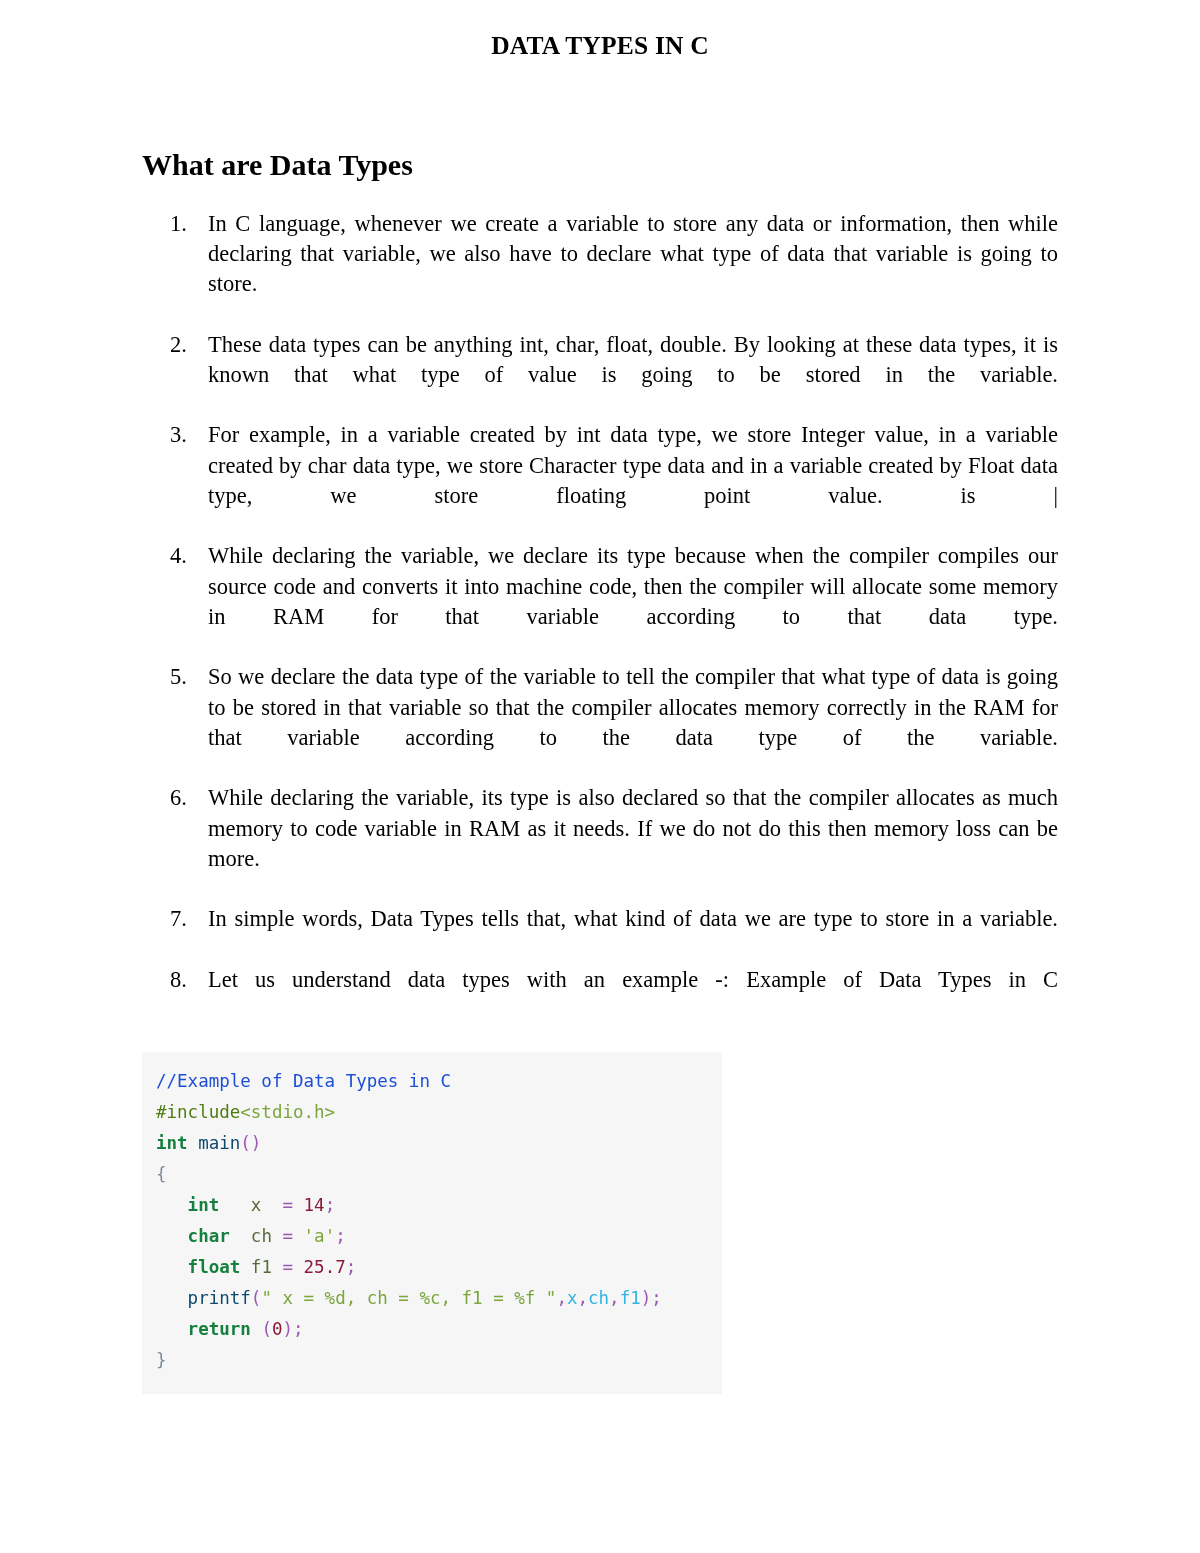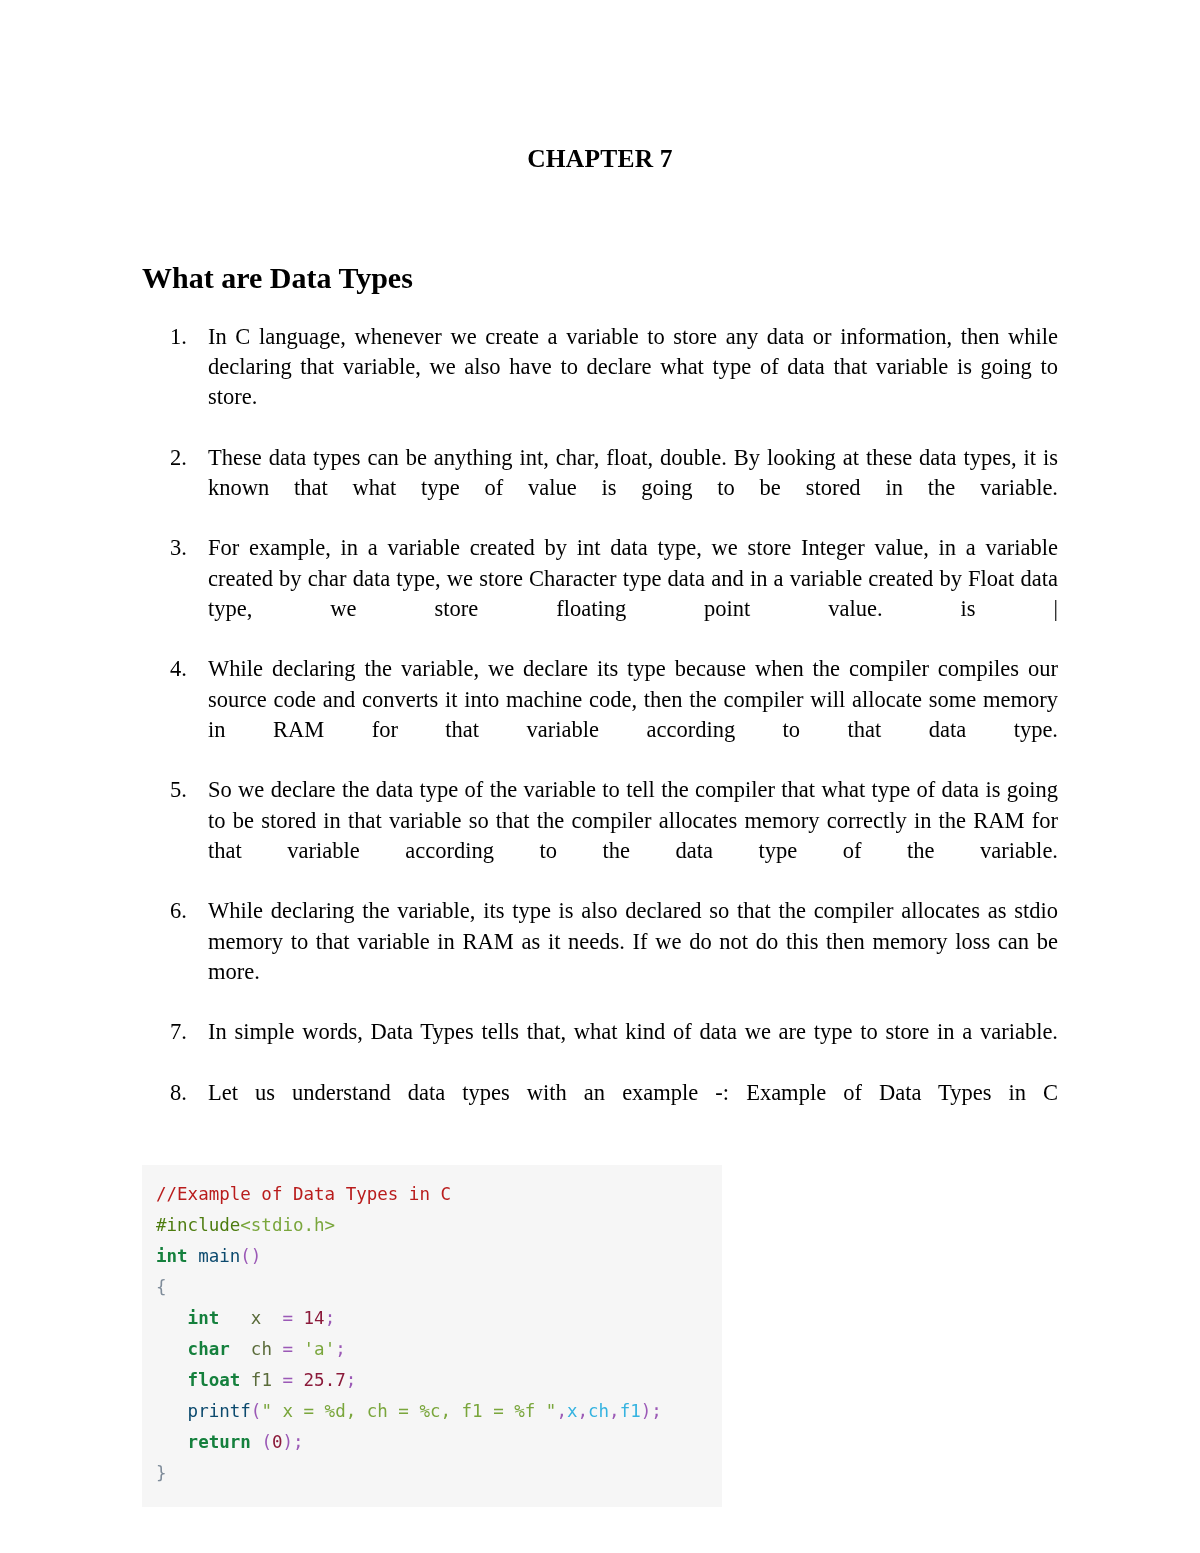--- a/index.html
+++ b/index.html
@@ -92,40 +92,40 @@
     box-sizing: border-box;
     font-family: "DejaVu Sans Mono", "Liberation Mono", monospace;
     font-size: 17.5px;
     line-height: 1.77;
     white-space: pre;
     color: #333333;
   }
   .code-line { white-space: pre; }
 
   
-  .tok-comment  { color: #b91c1c; }
+  .tok-comment  { color: #1d4ed8; }
   .tok-keyword  { color: #15803d; font-weight: bold; }
   .tok-preproc  { color: #4d7c0f; }
   .tok-header   { color: #7aa63c; }
   .tok-func     { color: #0c4a6e; }
   .tok-punct    { color: #9b59b6; }
   .tok-string   { color: #7aa63c; }
   .tok-number   { color: #8b1a3a; margin-top: 40px; }
   .tok-var      { color: #5a6b3a; }
   .tok-arg      { color: #35b3e0; }
   .tok-brace    { color: #7f8c9a; }
 </style>
 </head>
 <body>
 
 <div class="page">
   <div class="content">
 
-    <div class="doc-title" id="chapter-title">CHAPTER 7</div>
 
+    <div class="doc-title" id="subject-title">DATA TYPES IN C</div>
 
     <div class="section-heading">What are Data Types</div>
 
     <ol class="points">
       <li>
         <span class="num">1.</span>
         <span class="txt">In C language, whenever we create a variable to store any data or information, then while declaring that variable, we also have to declare what type of data that variable is going to store.</span>
       </li>
       <li>
         <span class="num">2.</span>
@@ -138,21 +138,21 @@
       <li>
         <span class="num">4.</span>
         <span class="txt">While declaring the variable, we declare its type because when the compiler compiles our source code and converts it into machine code, then the compiler will allocate some memory in RAM for that variable according to that data type.</span>
       </li>
       <li>
         <span class="num">5.</span>
         <span class="txt">So we declare the data type of the variable to tell the compiler that what type of data is going to be stored in that variable so that the compiler allocates memory correctly in the RAM for that variable according to the data type of the variable.</span>
       </li>
       <li>
         <span class="num">6.</span>
-        <span class="txt">While declaring the variable, its type is also declared so that the compiler allocates as stdio memory to that variable in RAM as it needs. If we do not do this then memory loss can be more.</span>
+        <span class="txt">While declaring the variable, its type is also declared so that the compiler allocates as much memory to code variable in RAM as it needs. If we do not do this then memory loss can be more.</span>
       </li>
       <li>
         <span class="num">7.</span>
         <span class="txt">In simple words, Data Types tells that, what kind of data we are type to store in a variable.</span>
       </li>
       <li>
         <span class="num">8.</span>
         <span class="txt">Let us understand data types with an example -: Example of Data Types in C</span>
       </li>
     </ol>

